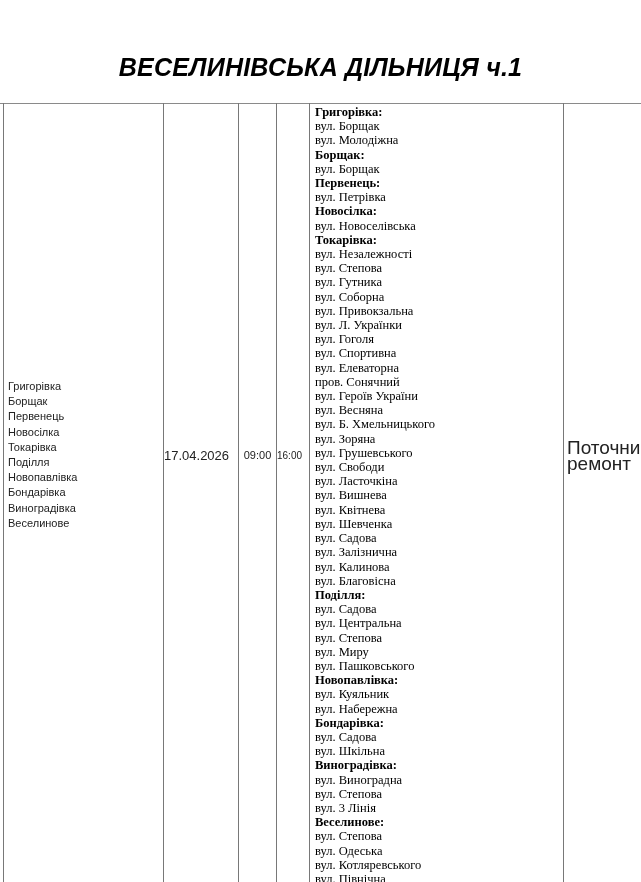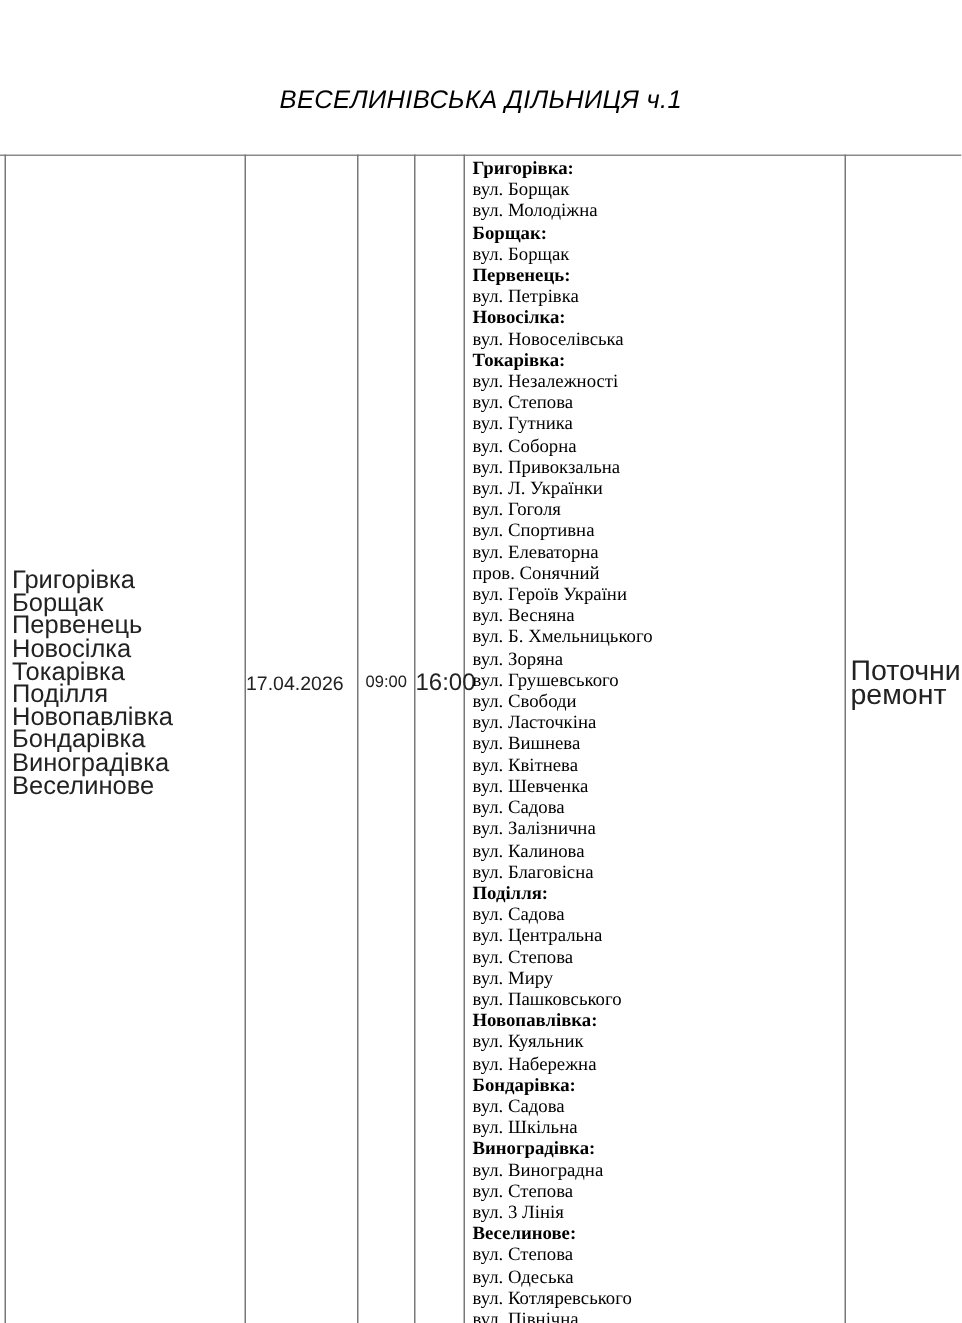--- a/index.html
+++ b/index.html
@@ -11,23 +11,23 @@
     overflow: hidden;
     font-family: "Liberation Sans", sans-serif;
     color: #1d1d1d;
   }
   .page-title {
     position: absolute;
     top: 52px;
     left: 0;
     width: 641px;
     text-align: center;
-    font-size: 17px;
+    font-size: 25px;
     line-height: 30px;
-    font-weight: normal;
+    font-weight: bold;
     font-style: italic;
     color: #000000;
     letter-spacing: 0.2px;
   }
   .h-border {
     position: absolute;
     left: 0;
     width: 641px;
     height: 1px;
     background: #8a8a8a;
@@ -37,21 +37,21 @@
     top: 103px;
     height: 779px;
     width: 1px;
     background: #787878;
   }
   .cell { position: absolute; }
   .settlements-cell {
     left: 8px;
     top: 379px;
     width: 150px;
-    font-size: 17px;
+    font-size: 11px;
     line-height: 15.2px;
     color: #222222;
   }
   .date-cell {
     left: 164px;
     top: 448px;
     width: 74px;
     text-align: left;
     font-size: 13px;
     line-height: 15px;
@@ -63,22 +63,21 @@
     width: 37px;
     text-align: center;
     font-size: 11px;
     line-height: 15px;
     color: #222222;
   }
   .time-end-cell {
     left: 277px;
     top: 448px;
     width: 32px;
-    text-align: center;
-    font-size: 16px;
+    font-size: 10px;
     line-height: 15px;
     color: #222222;
   }
   .streets-cell {
     left: 315px;
     top: 105px;
     width: 244px;
     font-family: "Liberation Serif", serif;
     font-size: 12.5px;
     line-height: 14.2px;

